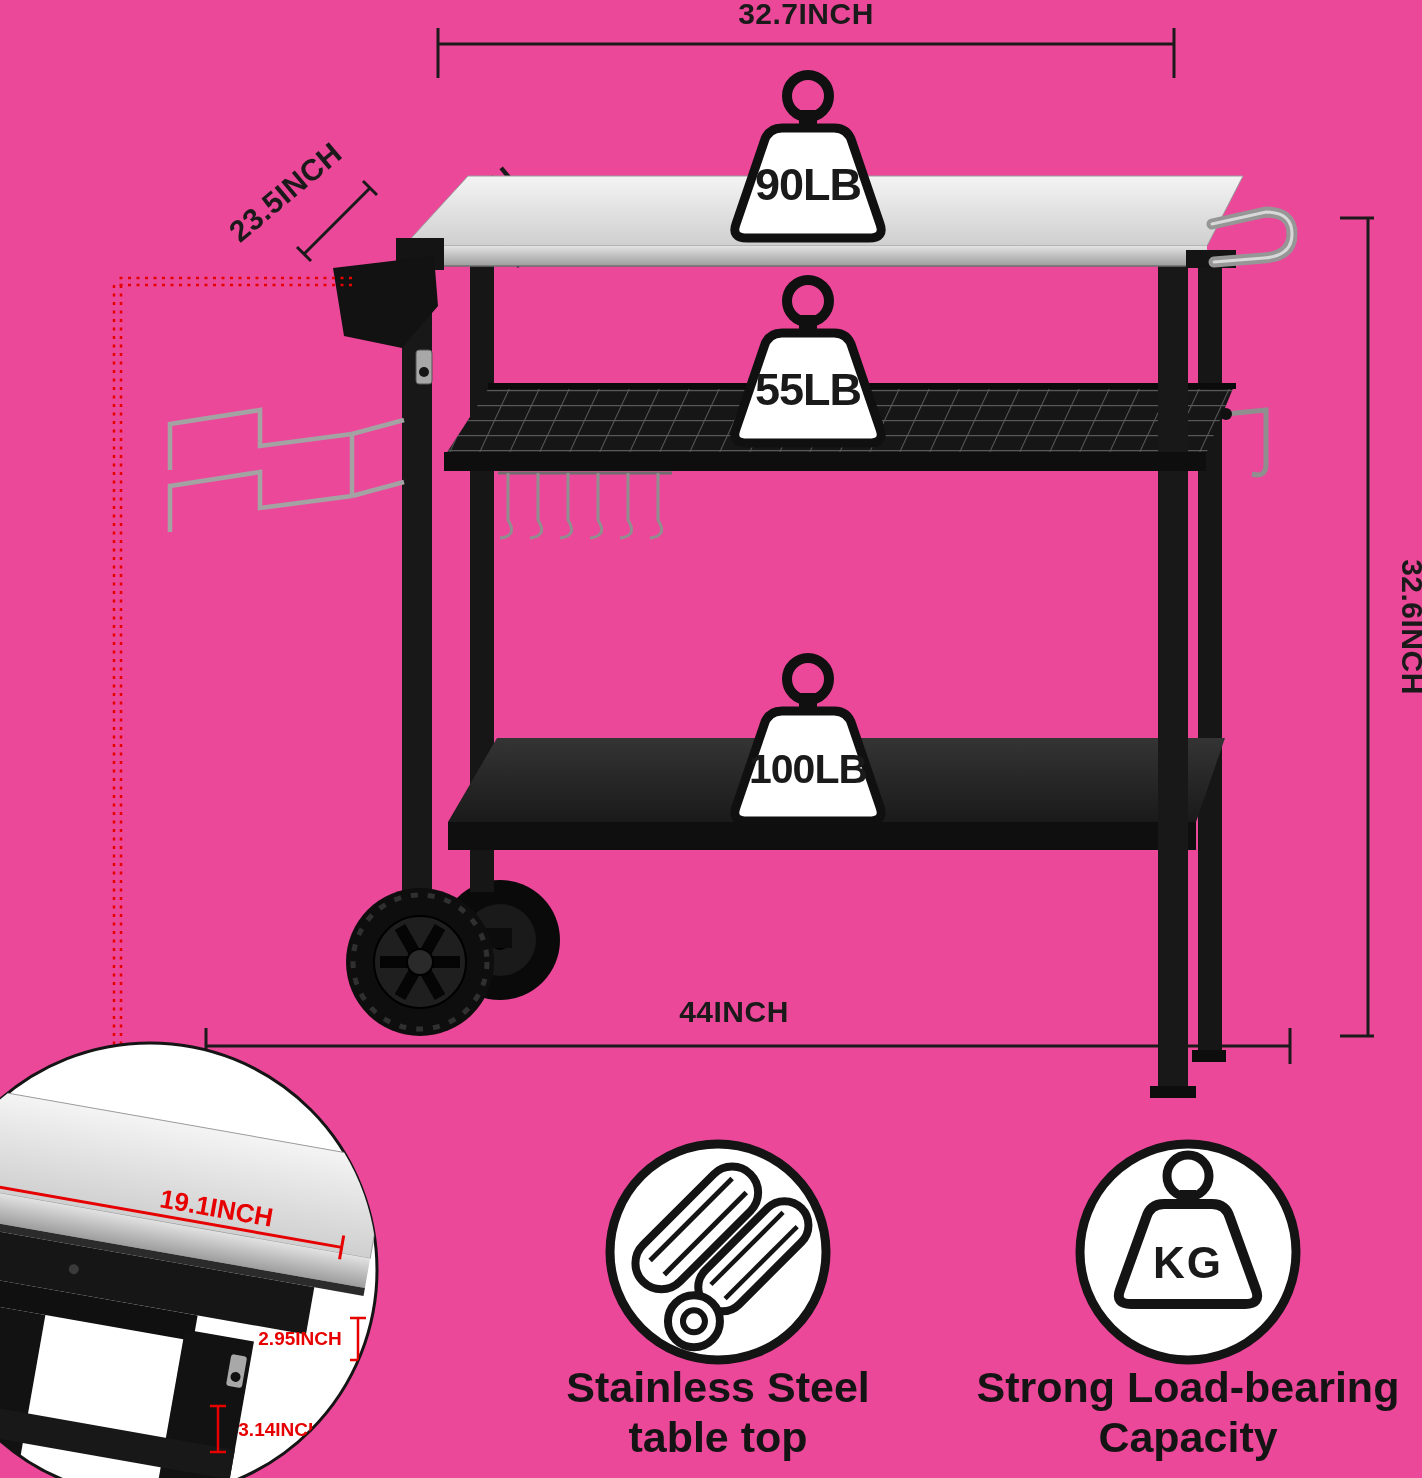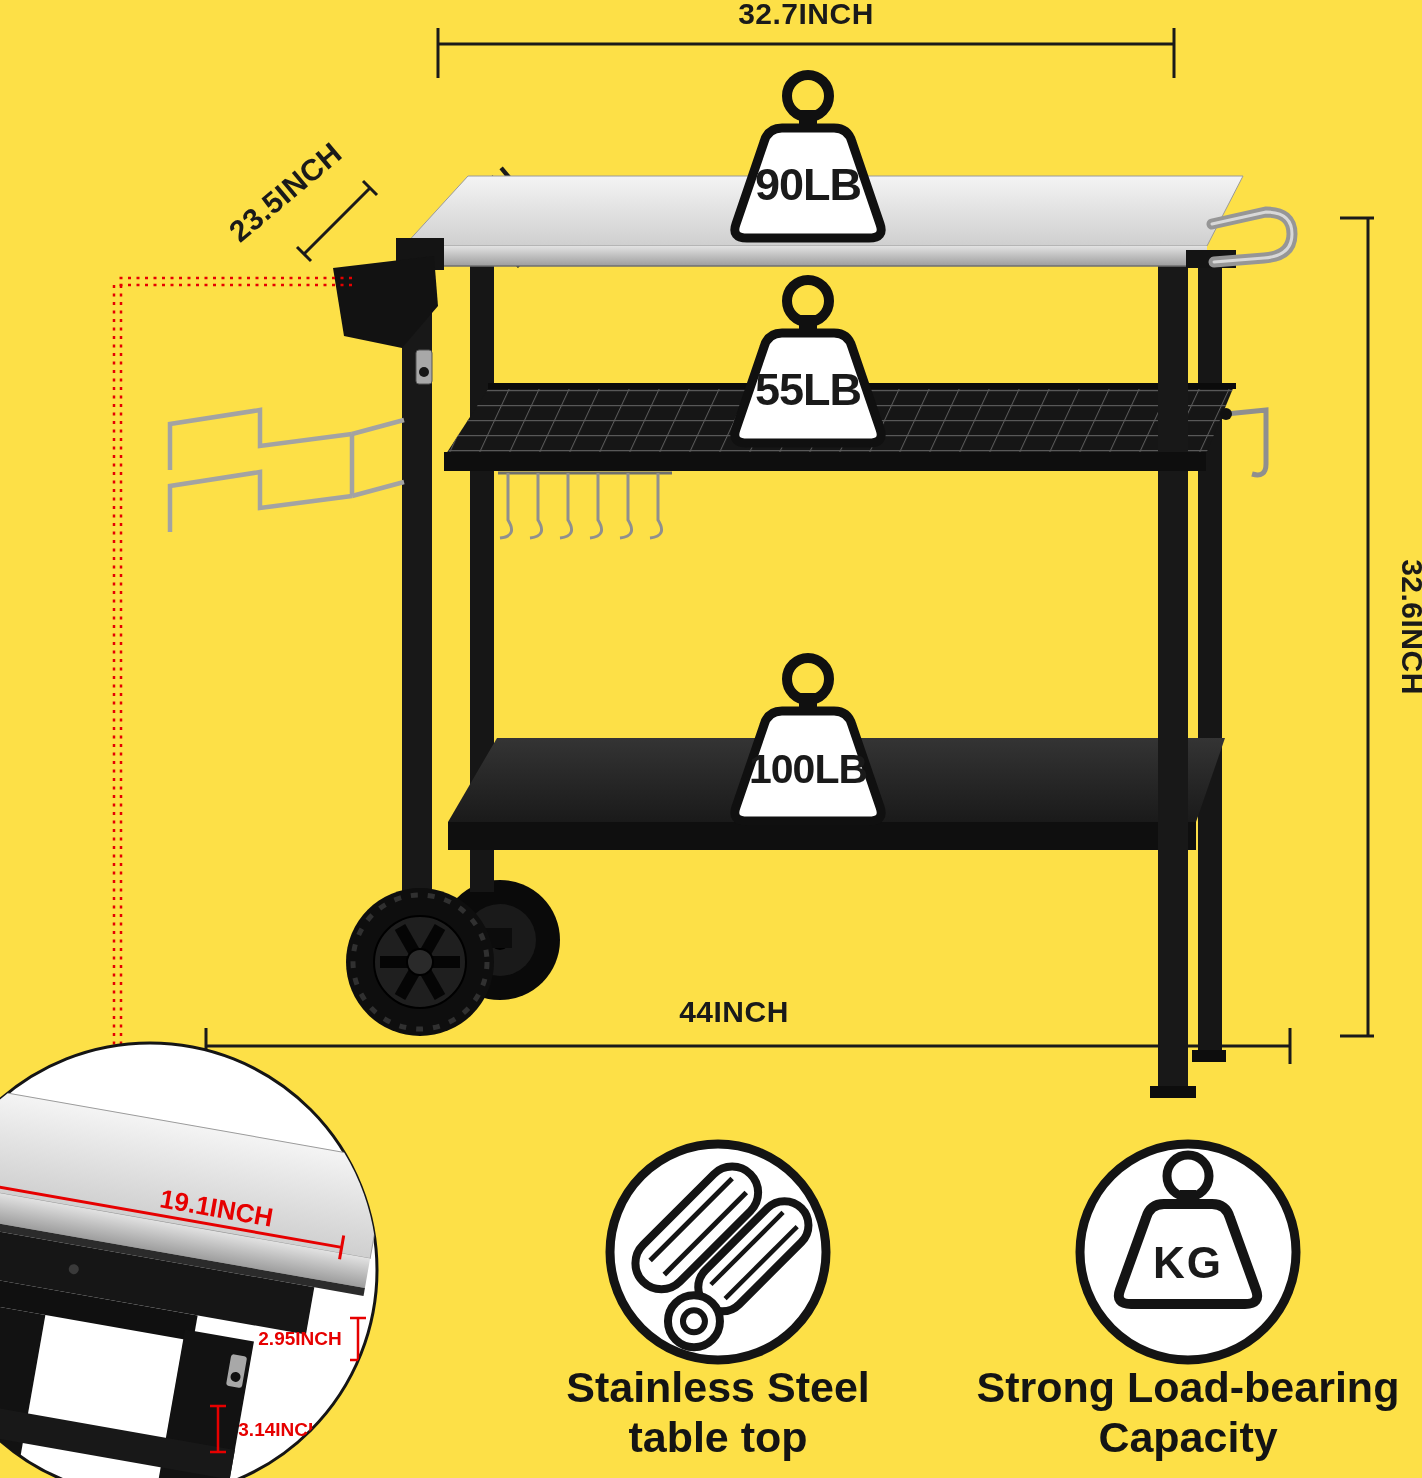--- a/index.html
+++ b/index.html
@@ -1,16 +1,16 @@
 <!DOCTYPE html>
 <html><head>
 <meta charset="utf-8">
 <style>
   html,body{margin:0;padding:0;background:#fff;}
-  .canvas{position:relative;width:1422px;height:1478px;background:#fde047;overflow:hidden;}
+  .canvas{position:relative;width:1422px;height:1478px;background:#ec4899;overflow:hidden;}
   svg{display:block;}
   text{font-family:"Liberation Sans",sans-serif;fill:#1a1a1a;}
   .dim{font-size:30px;font-weight:bold;letter-spacing:.5px;}
   .wt{font-size:45px;font-weight:bold;letter-spacing:-1px;}
   .wt-sm{font-size:41px;font-weight:bold;letter-spacing:-1px;}
   .redL{font-size:26px;font-weight:bold;fill:#e60000;}
   .redS{font-size:19px;font-weight:bold;fill:#e60000;}
   .cap{font-size:43px;font-weight:bold;fill:#141414;}
   .kg{font-size:44px;font-weight:bold;letter-spacing:2px;}
 </style>

